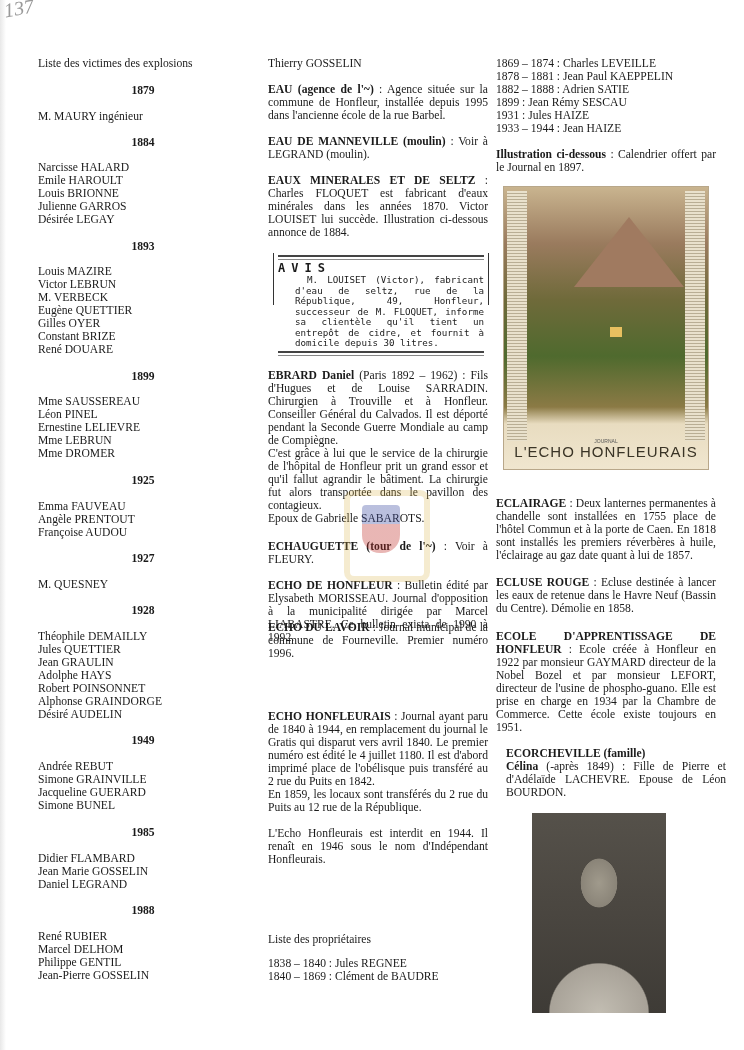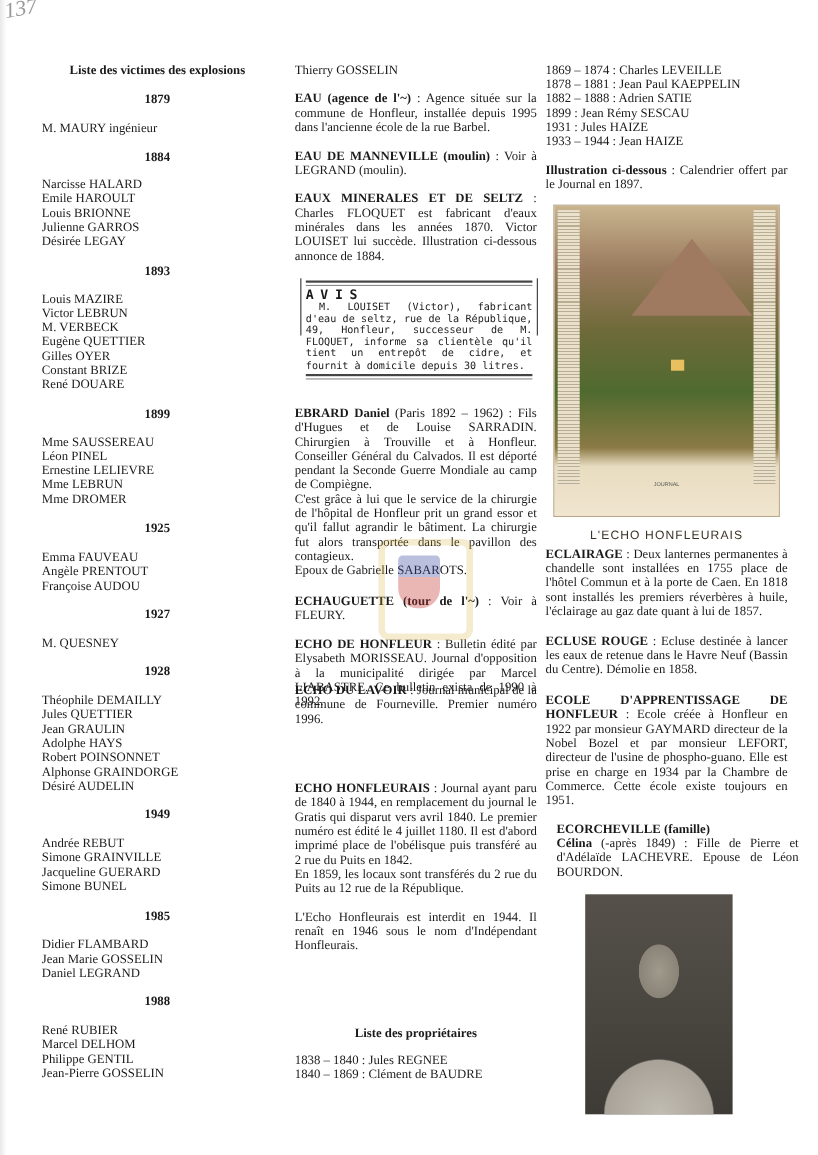--- a/index.html
+++ b/index.html
@@ -4,44 +4,44 @@
 <style>
   html, body { margin:0; padding:0; background:#ffffff; }
   body { width:744px; height:1050px; position:relative; overflow:hidden;
          font-family:"Liberation Serif", serif; color:#1a1a1a; font-size:11.6px; line-height:13px; }
   .page-mark { position:absolute; left:4px; top:2px; font-size:20px; color:#999; font-style:italic; transform:rotate(-10deg); font-family:"Liberation Serif", serif; }
   .left-edge { position:absolute; left:0; top:0; width:6px; height:1050px; background:linear-gradient(to right,#e8e8e8,#ffffff); }
   .col { position:absolute; top:0; }
   #col1 { left:38px; width:210px; }
   #col2 { left:268px; width:220px; }
   #col3 { left:496px; width:220px; }
-  .title-c { text-align:center; font-weight:bold; }
+  .title-c { font-weight:normal; }
   .year { text-align:center; font-weight:bold; width:100%; }
   .name { margin:0; }
   .just { text-align:justify; margin:0; }
   .b { font-weight:bold; }
   .avis { position:absolute; left:273px; top:253px; width:206px; height:52px; border-left:1px solid #333; border-right:1px solid #333; padding:0 4px; font-family:"DejaVu Sans Mono", monospace; }
   .avis .rule { height:2px; border-top:2px solid #444; border-bottom:1px solid #888; margin:2px 0; }
   .avis .avis-title { font-size:12px; font-weight:bold; letter-spacing:6px; line-height:13px; }
-  .avis .avis-body { font-size:9.2px; line-height:10.5px; text-align:justify; text-indent:12px; }
+  .avis .avis-body { font-size:9.2px; line-height:10.5px; text-align:justify; text-indent:12px;margin-left:17px; }
   .crest { position:absolute; left:362px; top:505px; width:38px; height:48px; opacity:0.35;
            background:linear-gradient(#3a4aa0 0 40%, #c0302a 40% 100%); border-radius:4px 4px 18px 18px; }
   .crest-frame { position:absolute; left:344px; top:490px; width:74px; height:80px; opacity:0.25;
                  border:6px solid #d8b040; border-radius:10px; }
   .calendar { position:absolute; left:503px; top:186px; width:204px; height:282px;
               background:linear-gradient(180deg,#c9b48f 0%,#9a7b5e 20%,#6f6a3a 40%,#4f6a2e 60%,#8b7a45 78%,#e8dcc0 84%,#f0e6cf 100%);
               border:1px solid #b8a78a; }
   .calendar .side-l, .calendar .side-r { position:absolute; top:4px; width:20px; height:250px;
               background:repeating-linear-gradient(#e9e1cc 0 2px,#b9ae94 2px 3px); }
   .calendar .side-l { left:3px; } .calendar .side-r { right:3px; }
   .calendar .mountain { position:absolute; left:70px; top:30px; width:0; height:0;
               border-left:55px solid transparent; border-right:55px solid transparent; border-bottom:70px solid #a07a60; }
   .calendar .house { position:absolute; left:106px; top:140px; width:12px; height:10px; background:#e8c060; }
   .calendar .cal-sub { position:absolute; left:0; right:0; top:248px; text-align:center; font-size:5px; color:#555; font-family:"Liberation Sans", sans-serif; }
-  .calendar .cal-title { position:absolute; left:0; right:0; top:258px; text-align:center; font-size:11px; letter-spacing:1px; color:#3a3426; font-family:"Liberation Sans", sans-serif;margin-top:36px; }
+  .calendar .cal-title { position:absolute; left:0; right:0; top:258px; text-align:center; font-size:15px; letter-spacing:1px; color:#3a3426; font-family:"Liberation Sans", sans-serif; }
   .portrait { position:absolute; left:532px; top:813px; width:134px; height:200px;
               background:radial-gradient(ellipse 30px 40px at 50% 35%, #a09a8c 0%, #8a8478 60%, transparent 62%),
                          radial-gradient(ellipse 70px 70px at 50% 100%, #c2bdb2 0%, #a8a298 70%, transparent 72%),
                          linear-gradient(#55514a,#4a4640 50%,#3e3b36); }
 </style>
 </head>
 <body>
 
 <div class="left-edge"></div>
 <div class="page-mark">137</div>

